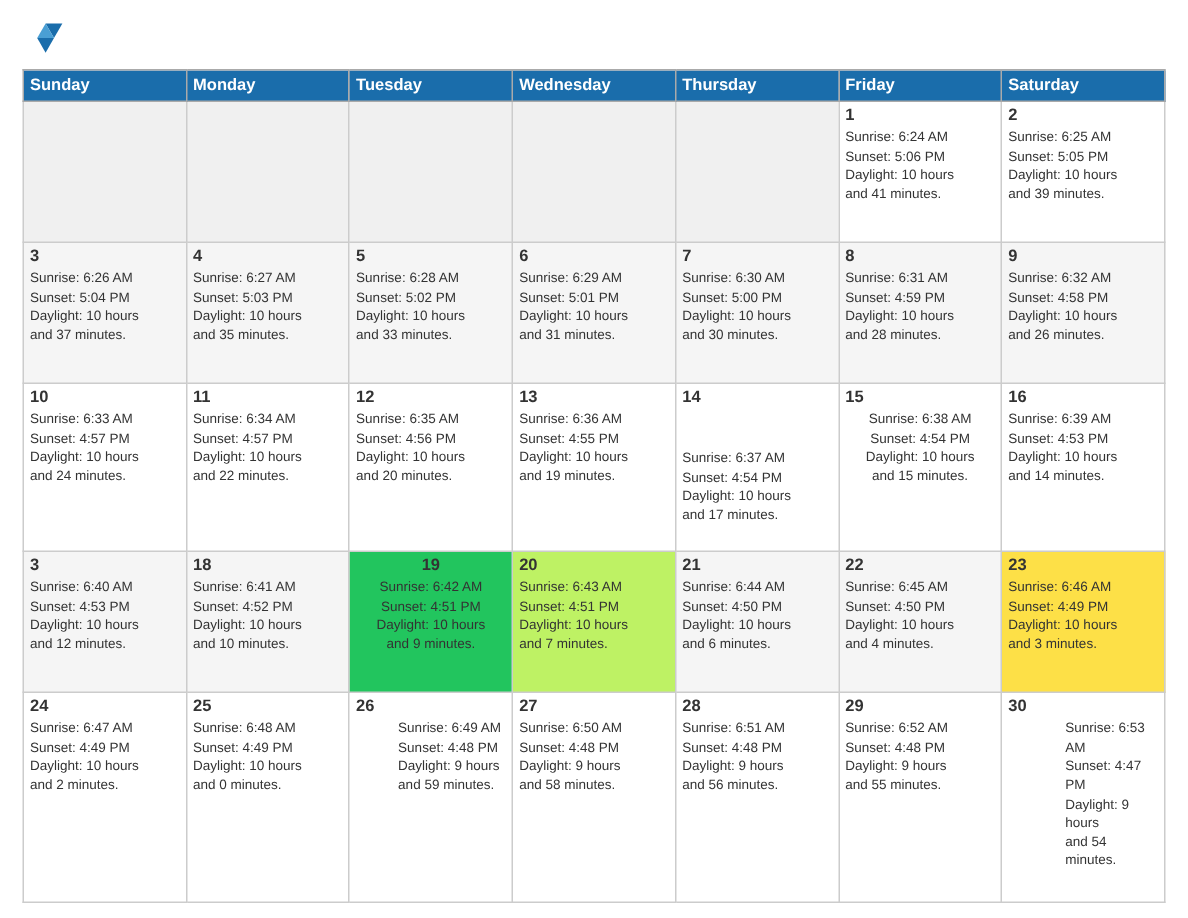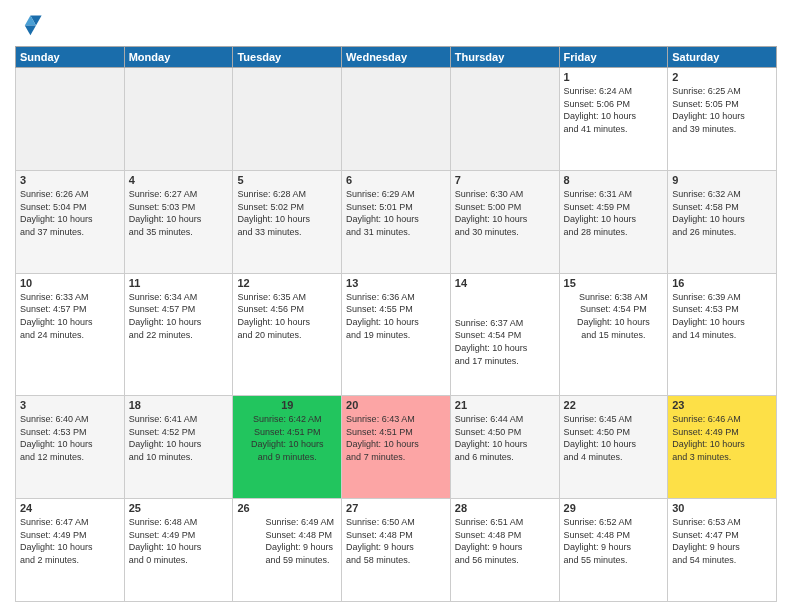--- a/index.html
+++ b/index.html
@@ -268,21 +268,21 @@
 Daylight: 10 hours
 and 10 minutes.</div>
           </td>
           <td style="background: #22c55e; text-align: center;">
             <span class="day-num">19</span>
             <div class="day-info" style="white-space: pre-line;">Sunrise: 6:42 AM
 Sunset: 4:51 PM
 Daylight: 10 hours
 and 9 minutes.</div>
           </td>
-          <td style="background: #fca5a5;">
+          <td style="background: #bef264;">
             <span class="day-num">20</span>
             <div class="day-info" style="white-space: pre-line;">Sunrise: 6:43 AM
 Sunset: 4:51 PM
 Daylight: 10 hours
 and 7 minutes.</div>
           </td>
           <td style="background: rgb(245, 245, 245);">
             <span class="day-num">21</span>
             <div class="day-info" style="white-space: pre-line;">Sunrise: 6:44 AM
 Sunset: 4:50 PM
@@ -342,21 +342,21 @@
           </td>
           <td>
             <span class="day-num">29</span>
             <div class="day-info" style="white-space: pre-line;">Sunrise: 6:52 AM
 Sunset: 4:48 PM
 Daylight: 9 hours
 and 55 minutes.</div>
           </td>
           <td>
             <span class="day-num">30</span>
-            <div class="day-info" style="white-space: pre-line;">Sunrise: 6:53 AM
+            <div class="day-info" style="white-space: pre-line; margin-left: 38px;">Sunrise: 6:53 AM
 Sunset: 4:47 PM
 Daylight: 9 hours
 and 54 minutes.</div>
           </td>
         </tr>
       </tbody>
   </table>
 </div>
 
 </body></html>

